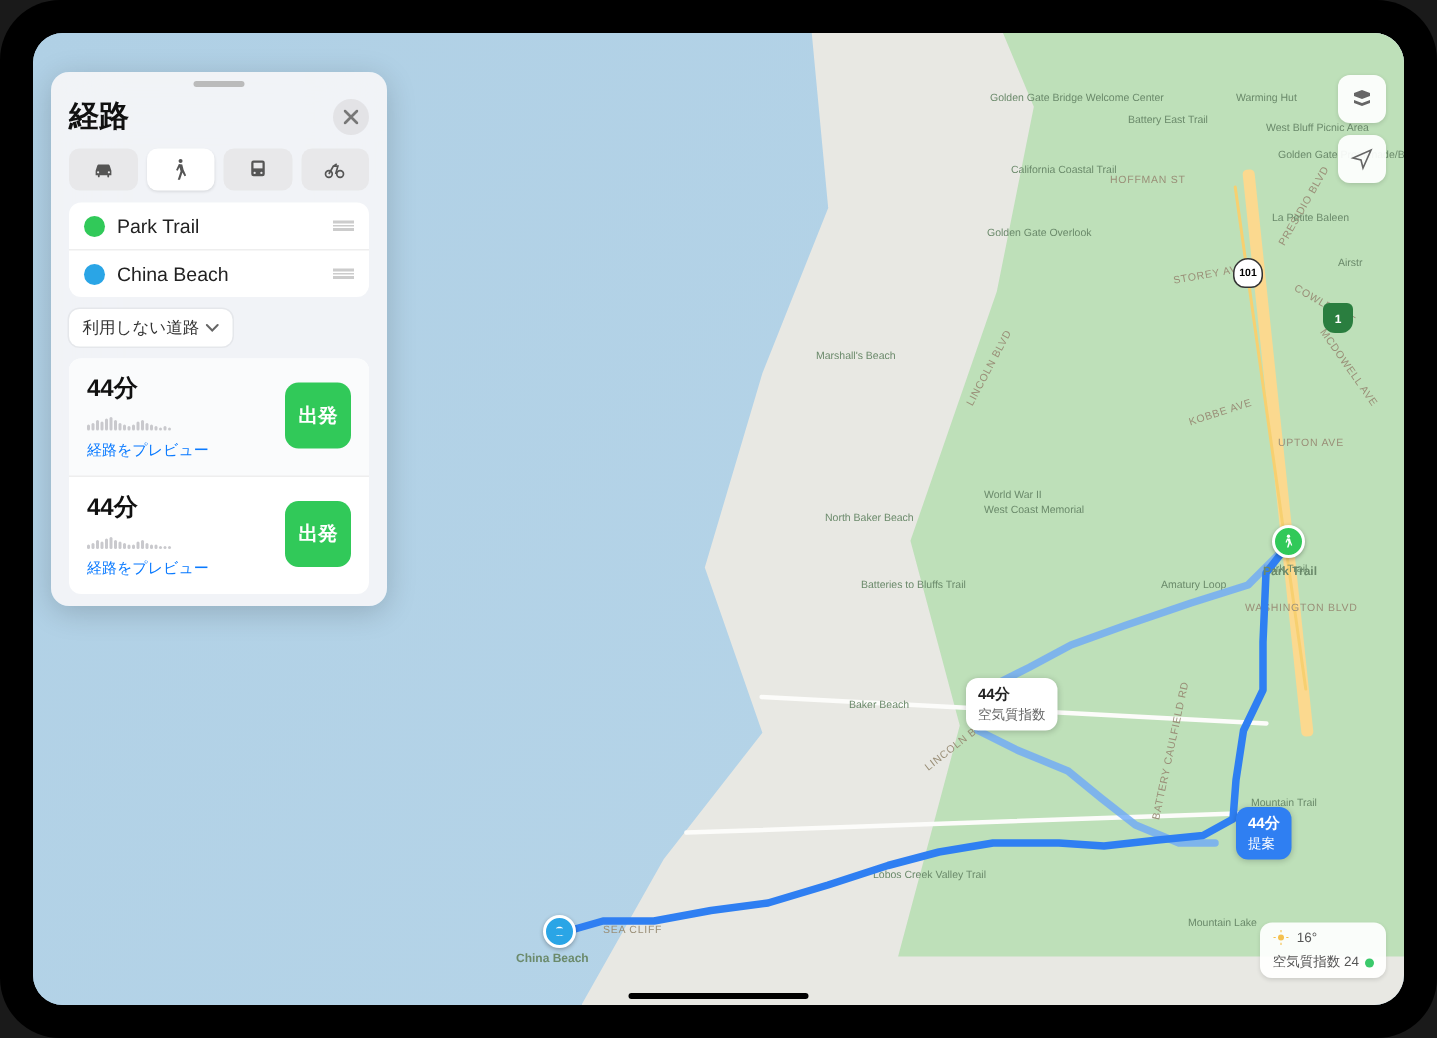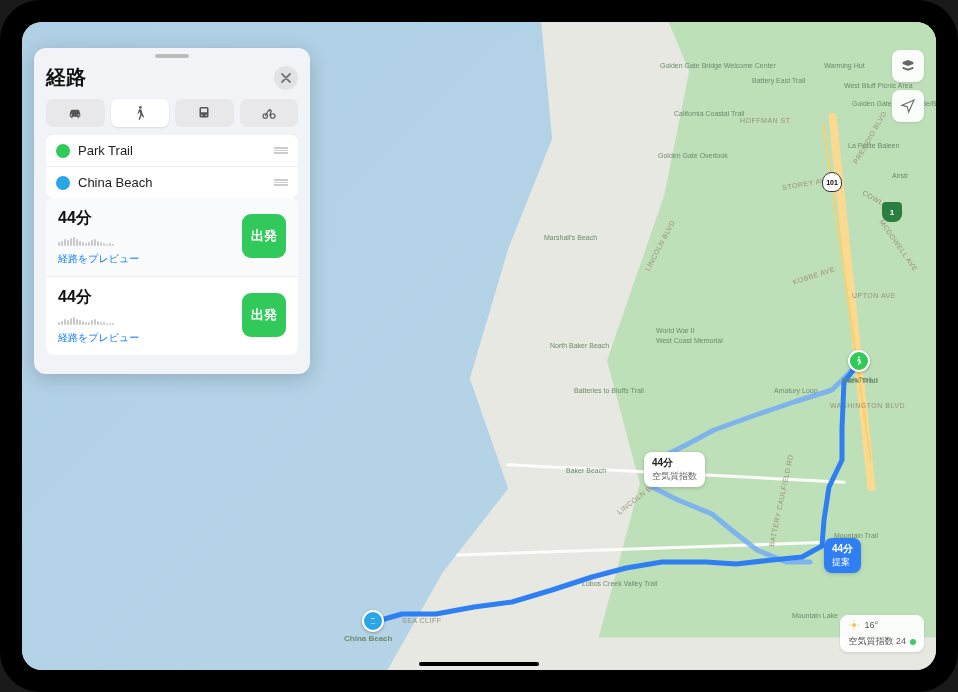--- a/index.html
+++ b/index.html
@@ -69,24 +69,24 @@
   display: flex; align-items: center; justify-content: center; box-shadow: 0 1px 3px rgba(0,0,0,.12); cursor: pointer; }
 
 
 .weather { position: absolute; bottom: 18px; right: 12px; background: rgba(255,255,255,.92);
   border-radius: 8px; padding: 4px 8px; font-size: 9px; color: #555; display: flex; align-items: center; gap: 4px;
   box-shadow: 0 1px 3px rgba(0,0,0,.12); flex-direction: column; align-items: flex-start; }
 .weather-row { display: flex; align-items: center; gap: 4px; }
 
 
 .panel {
-  position: absolute; left: 12px; top: 26px; width: 276px;
+  position: absolute; left: 12px; top: 26px; width: 224px;
   background: rgba(245,245,247,0.93); backdrop-filter: blur(20px);
   border-radius: 12px; box-shadow: 0 4px 20px rgba(0,0,0,.18);
-  z-index: 40; padding-bottom: 19px;
+  z-index: 40; padding-bottom: 8px;
 }
 .drag-handle { width: 34px; height: 4px; background: #bbb; border-radius: 2px; margin: 6px auto 2px; }
 .panel-header { display: flex; align-items: center; justify-content: space-between; padding: 4px 12px 8px; }
 .panel-title { font-size: 20px; font-weight: 700; color: #111; }
 .close-btn { width: 24px; height: 24px; border-radius: 50%; background: #e3e3e6;
   display: flex; align-items: center; justify-content: center; font-size: 13px; color: #666; cursor: pointer; }
 
 
 .modes { display: flex; gap: 6px; padding: 0 12px 8px; }
 .mode-btn { flex: 1; height: 28px; background: #e8e8ea; border-radius: 7px;
@@ -307,20 +307,28 @@
           <div class="wp-icon end"></div>
           <span>China Beach</span>
           <div class="wp-handle">
               <div></div>
               <div></div>
               <div></div>
             </div>
         </div>
       </div>
 
+      <div class="avoid-row">
+        <button class="avoid-btn">
+          <span>利用しない道路</span>
+          <svg width="9" height="9" viewBox="0 0 10 10">
+              <path d="M1 3l4 4 4-4" fill="none" stroke="#666" stroke-width="1.5" stroke-linecap="round"></path>
+            </svg>
+        </button>
+      </div>
 
       <div class="route-cards">
         <div class="route-card selected">
           <div class="rc-time">44分</div>
           <div class="rc-elev">
             <div class="elev-bars">
                 <span style="height:4px"></span>
                 <span style="height:5px"></span>
                 <span style="height:7px"></span>
                 <span style="height:6px"></span>

